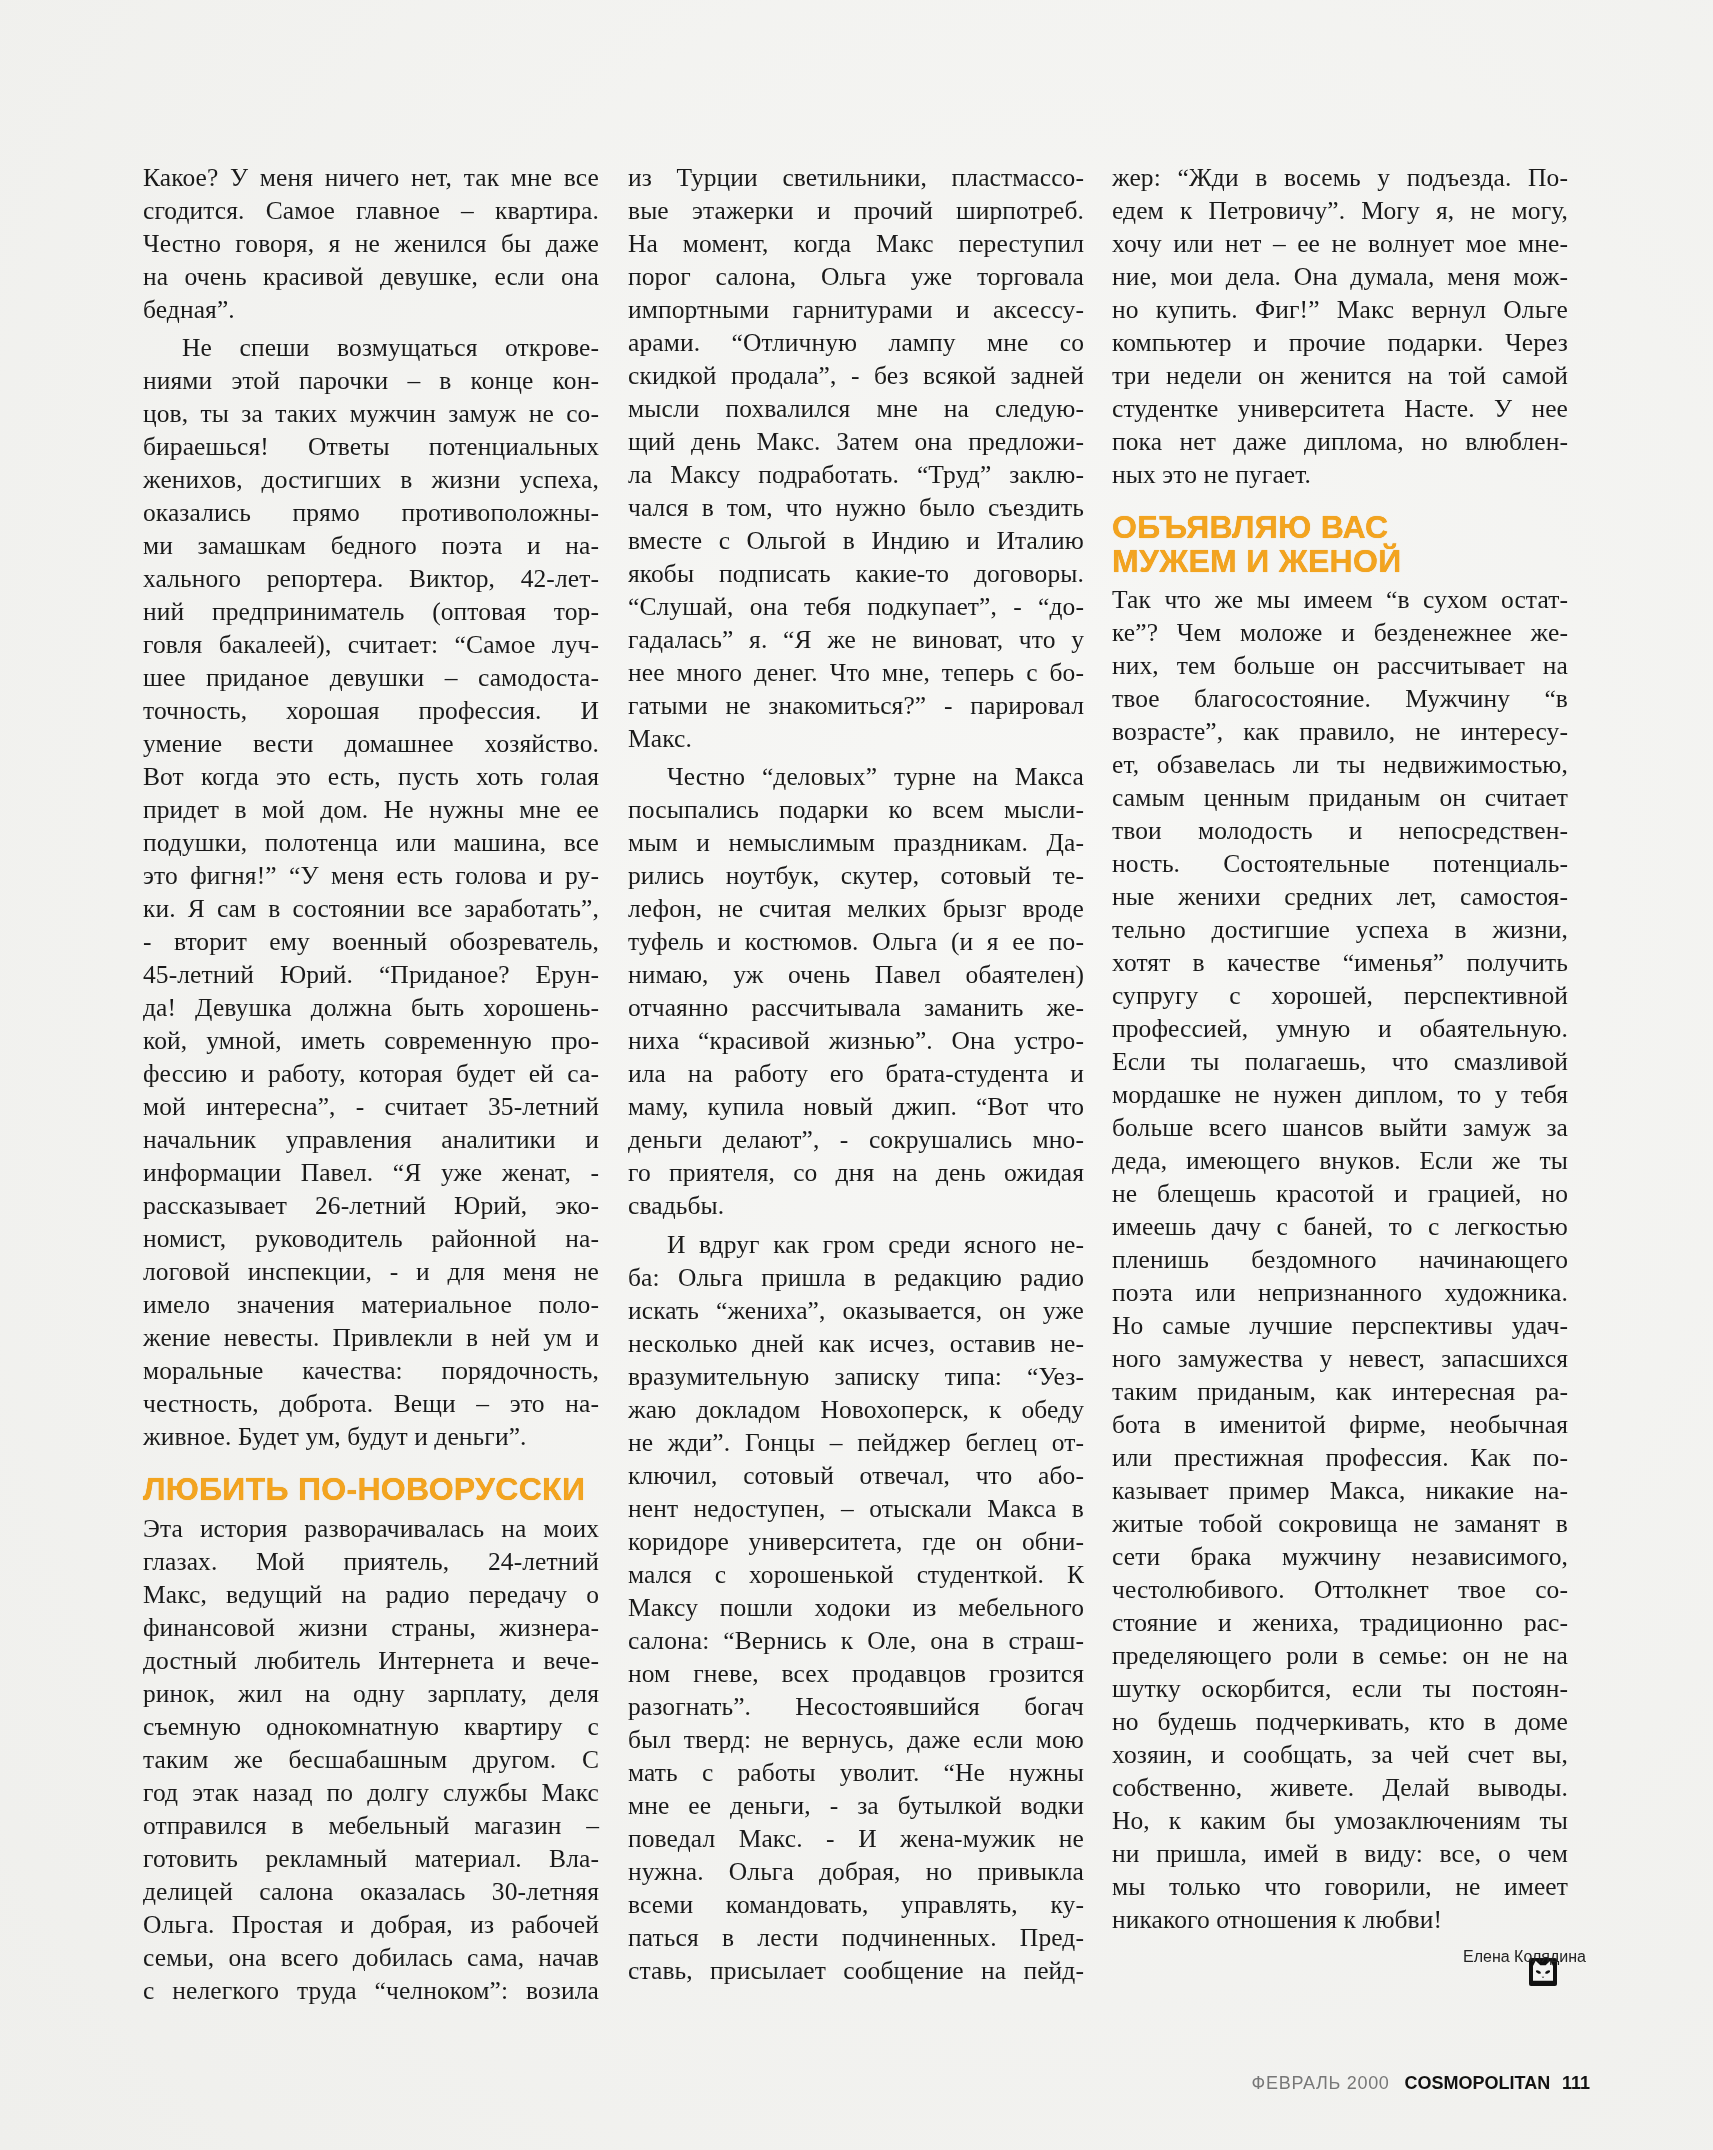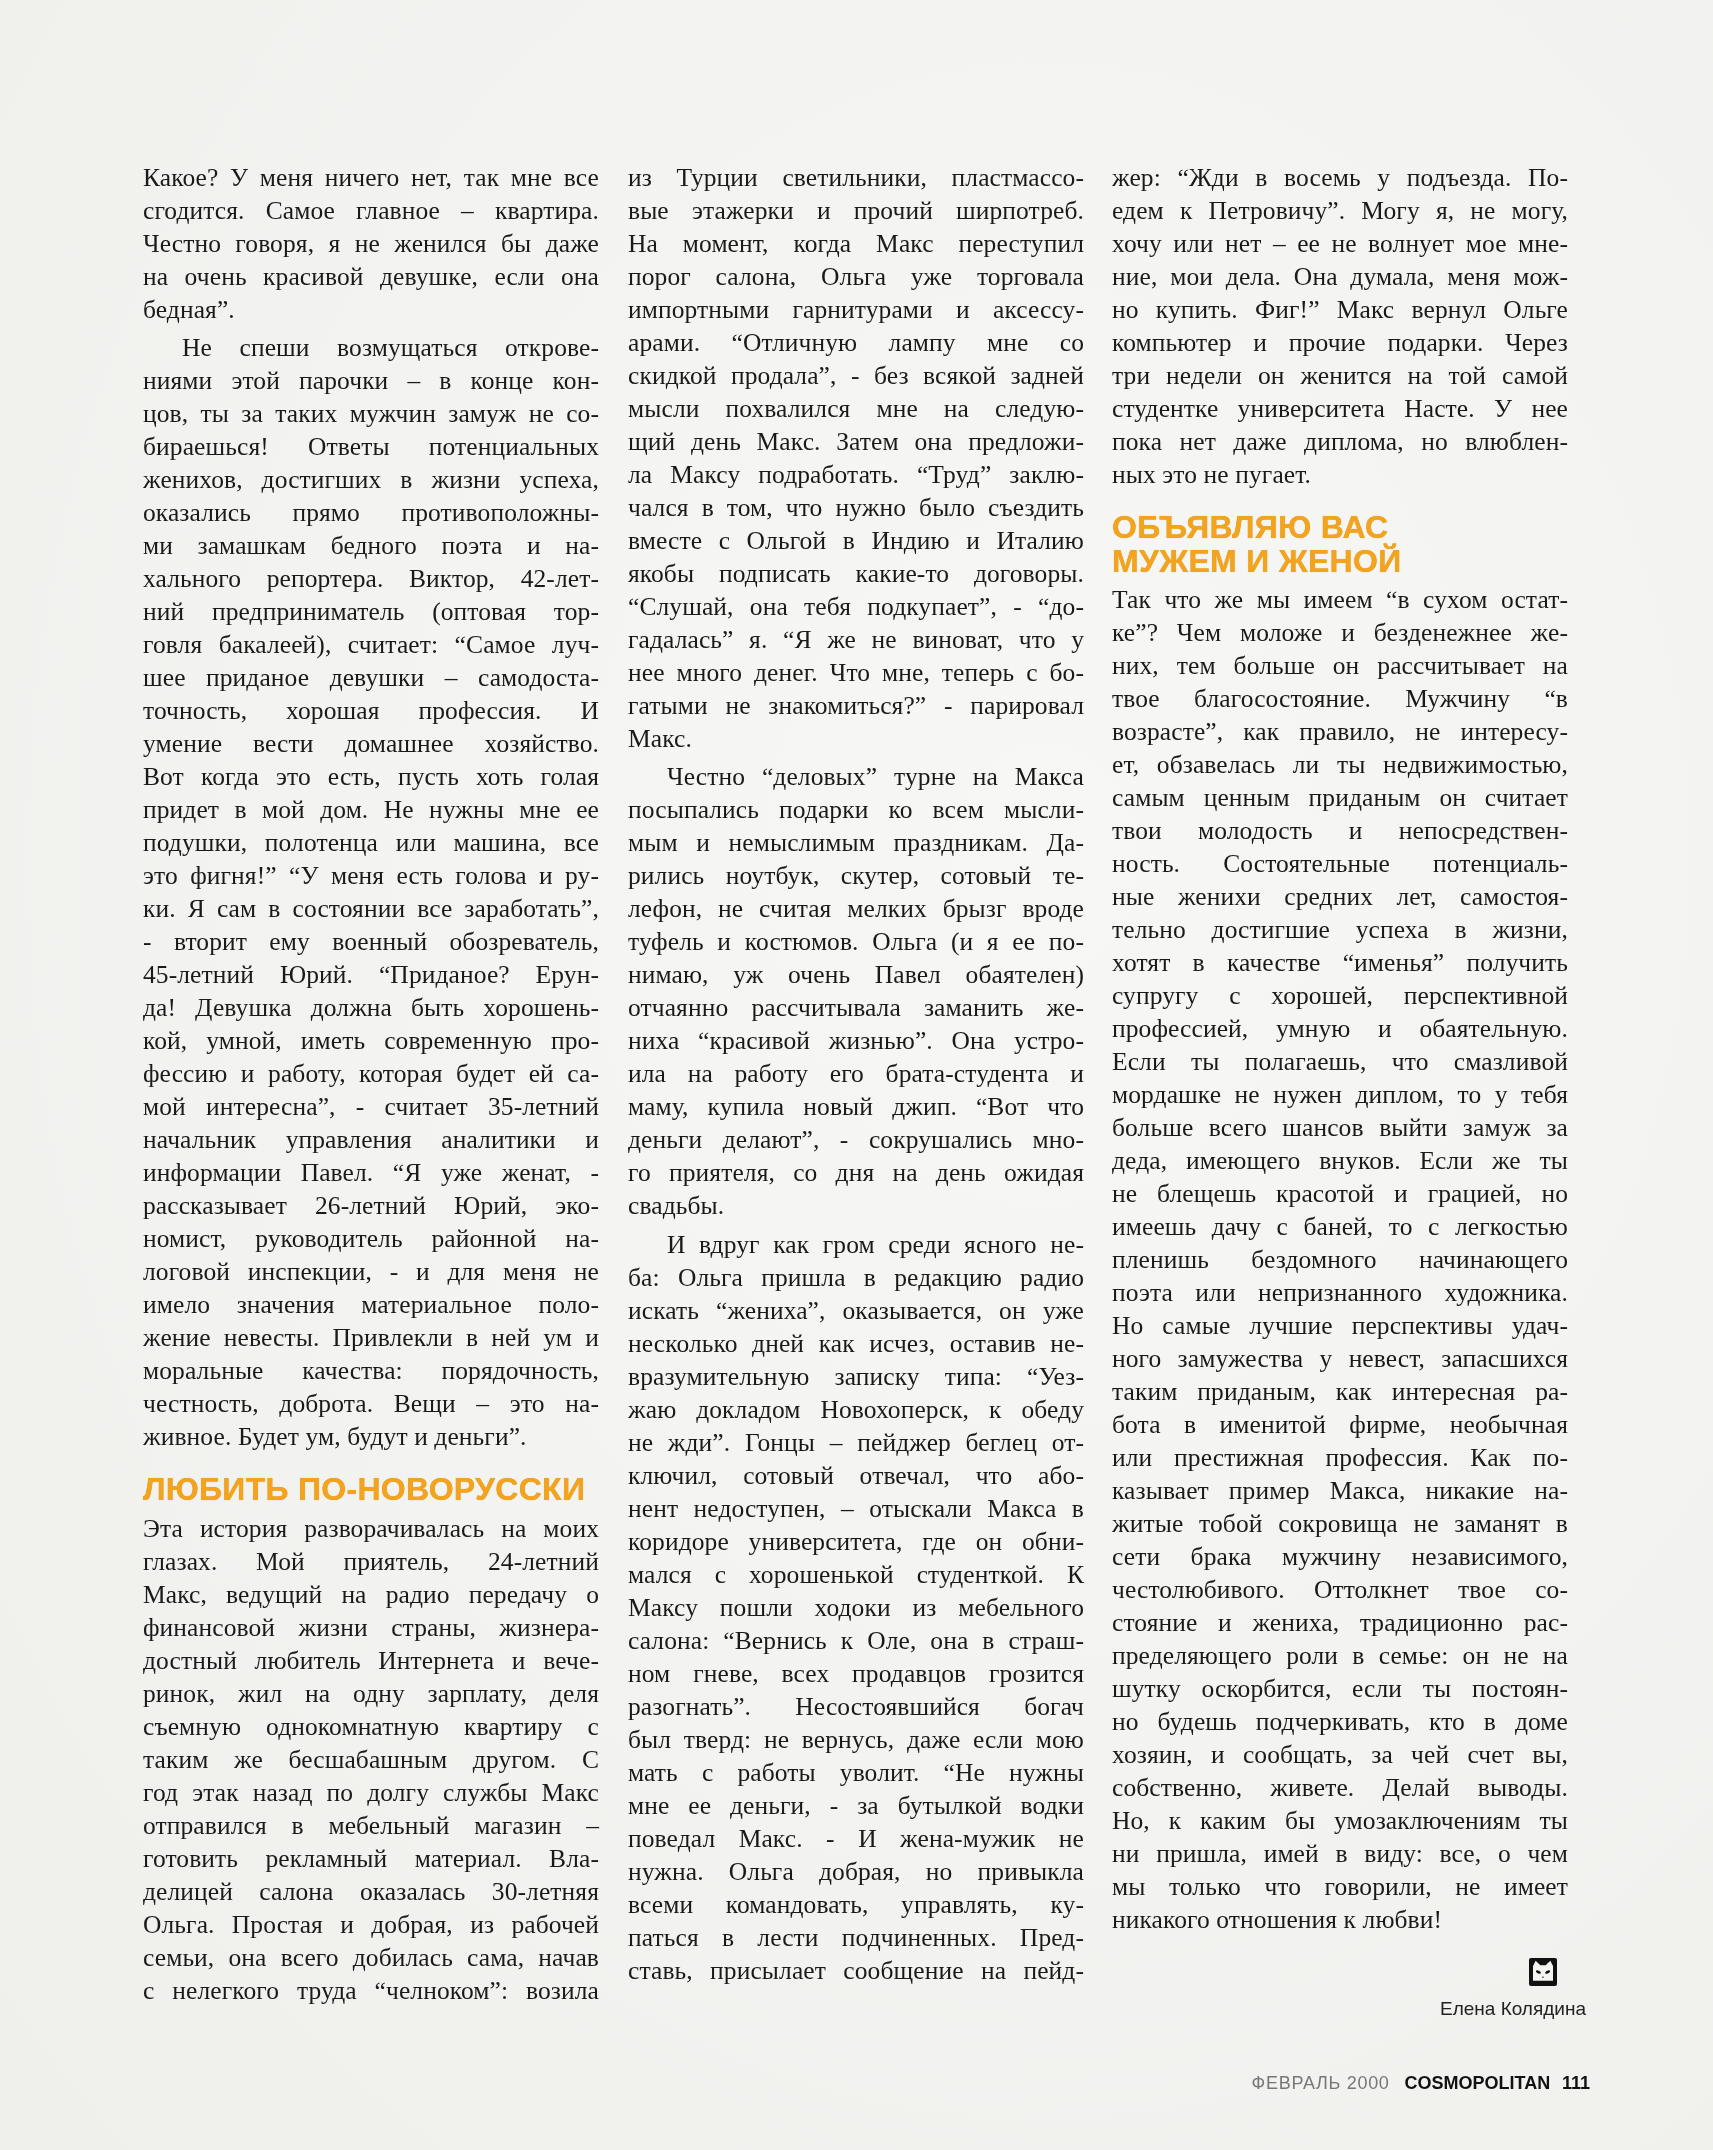--- a/index.html
+++ b/index.html
@@ -15,22 +15,22 @@
           text-align:justify; text-align-last:justify; letter-spacing:0.1px; }
   .line.last { text-align-last:left; }
   .line.indent { padding-left:39px; }
   .h { font-family:"Liberation Sans", "DejaVu Sans", sans-serif; font-weight:bold; color:#f3a41f;
        font-size:32px; line-height:34px; text-shadow:0 0 0.7px #d98a10; letter-spacing:0.3px; }
   .gap { height:19px; }
   .gap-s { height:5.4px; }
   .cat-icon { position:absolute; left:1529px; top:1958px; width:28px; height:28px; background:#111;
               border-radius:2px; }
   .cat-icon svg { width:28px; height:28px; display:block; }
-  .author { position:absolute; right:152px; top:1998px; font-family:"Liberation Sans", sans-serif;
-            font-size:19px; color:#222; }
+  .author { position:absolute; right:152px; top:1948px; font-family:"Liberation Sans", sans-serif;
+            font-size:16px; color:#222; }
   .footer { position:absolute; right:148px; top:2073px; font-family:"Liberation Sans", sans-serif;
             font-size:18px; }
   .footer .date { color:#777; font-weight:normal; letter-spacing:0.7px; }
   .footer .mag { color:#111; font-weight:bold; margin-left:10px; }
   .footer .num { color:#111; font-weight:bold; margin-left:6.7px;margin-top:41px; }
 </style>
 </head>
 <body>
 
 <div class="page">

